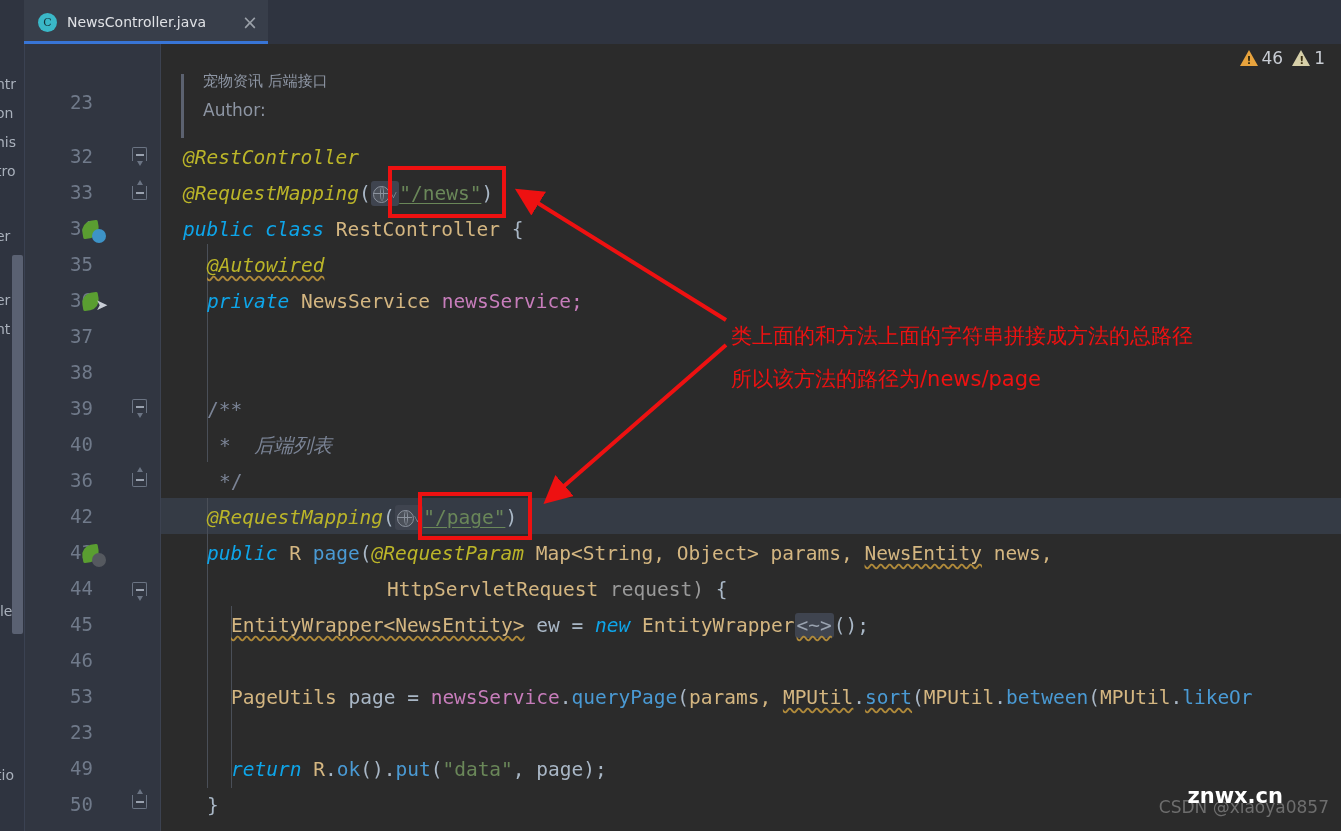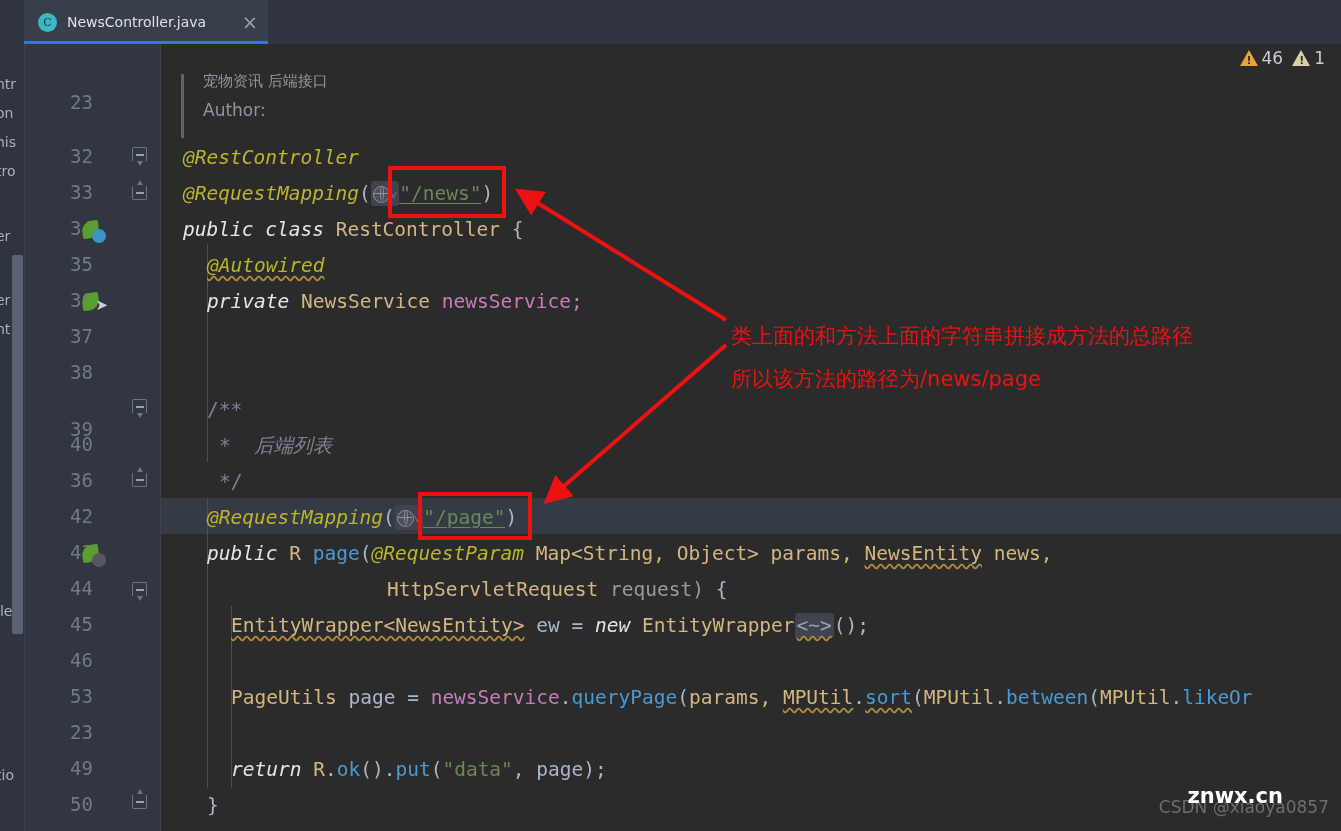--- a/index.html
+++ b/index.html
@@ -244,21 +244,21 @@
     left: 0;
     width: 1316px;
     height: 36px;
     background: #353b45;
   }
   .indent-guide {
     position: absolute;
     width: 1px;
     background: #4a4f58;
   }
-  .kw2   { color: #e5e5e5; font-style: italic; }
+  .kw2   { color: #0ea5e9; font-style: italic; }
   .anno  { color: #bbb529; font-style: italic; }
   .str   { color: #6a8759; }
   .cls   { color: #d4b681; }
   .fld   { color: #c77dbb; }
   .mth   { color: #4a9ad4; }
   .plain { color: #a9b7c6; }
   .param { color: #9a9a9a; }
   .doc   { color: #7b8496; }
   .docit { color: #7b8496; font-style: italic; }
 
@@ -428,21 +428,21 @@
 
     <div class="gutter">
       <div class="lineno" style="top:47px;  left:8px">23</div>
       <div class="lineno" style="top:101px; left:8px">32</div>
       <div class="lineno" style="top:137px; left:8px">33</div>
       <div class="lineno" style="top:173px; left:8px">34</div>
       <div class="lineno" style="top:209px; left:8px">35</div>
       <div class="lineno" style="top:245px; left:8px">36</div>
       <div class="lineno" style="top:281px; left:8px">37</div>
       <div class="lineno" style="top:317px; left:8px">38</div>
-      <div class="lineno" style="top:374px; left:8px">39</div>
+      <div class="lineno" style="top:353px; left:8px">39</div>
       <div class="lineno" style="top:389px; left:8px">40</div>
       <div class="lineno" style="top:425px; left:8px">36</div>
       <div class="lineno" style="top:461px; left:8px">42</div>
       <div class="lineno" style="top:497px; left:8px">43</div>
       <div class="lineno" style="top:533px; left:8px">44</div>
       <div class="lineno" style="top:569px; left:8px">45</div>
       <div class="lineno" style="top:605px; left:8px">46</div>
       <div class="lineno" style="top:641px; left:8px">53</div>
       <div class="lineno" style="top:677px; left:8px">23</div>
       <div class="lineno" style="top:713px; left:8px">49</div>

